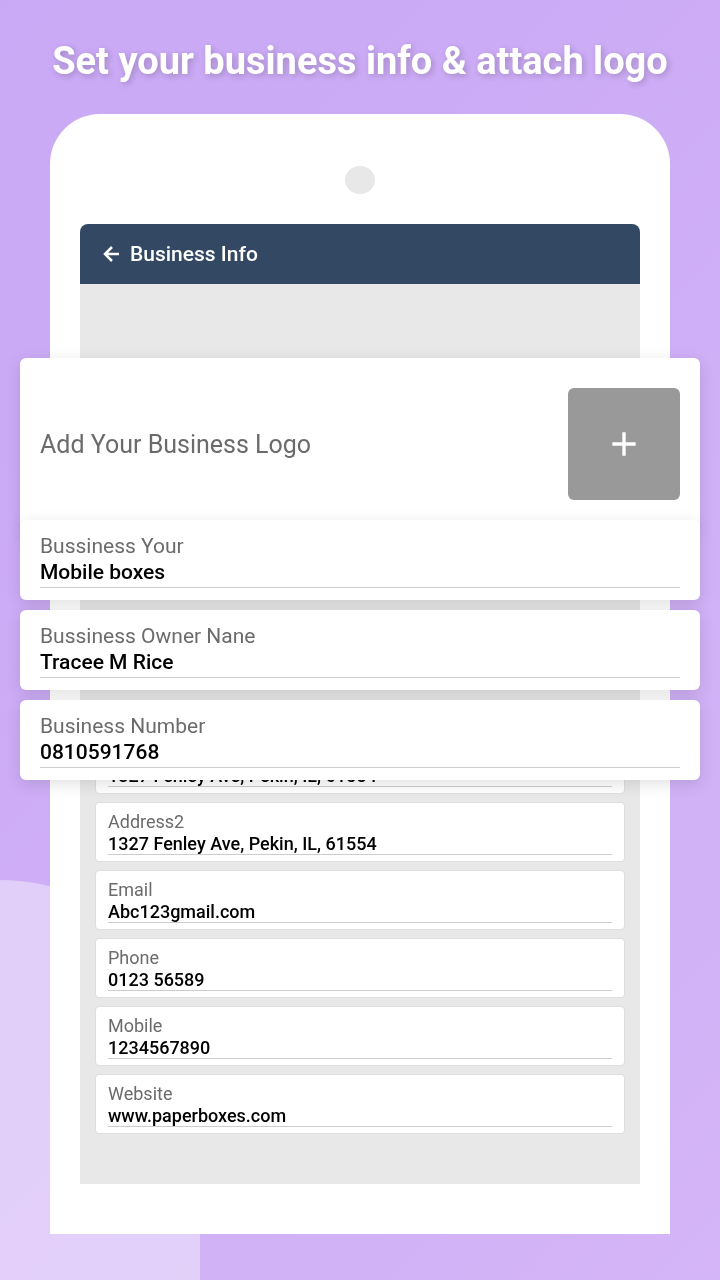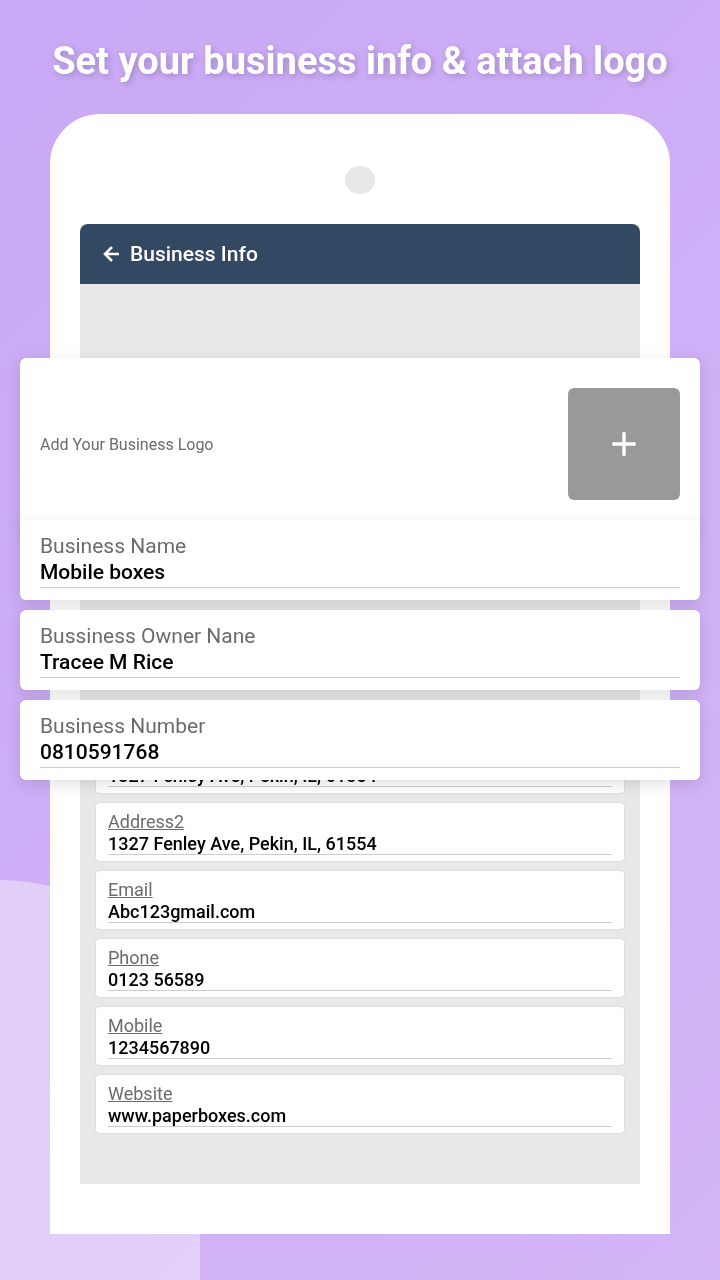--- a/index.html
+++ b/index.html
@@ -67,21 +67,21 @@
       display: flex;
       align-items: center;
       justify-content: space-between;
       padding: 30px 20px;
       position: absolute;
       width: 680px;
       left: 20px;
       top: 358px;
       z-index: 10;
     }
-    .logo-label { color: #6b6b6b; font-size: 16px; }
+    .logo-label { color: #6b6b6b; font-size: 25px; }
     .add-logo-btn {
       width: 112px;
       height: 112px;
       background: #999;
       border-radius: 6px;
       display: flex;
       align-items: center;
       justify-content: center;
       color: #fff;
       font-size: 50px;
@@ -117,21 +117,20 @@
       background: #fff;
       border: 1px solid #ddd;
       border-radius: 4px;
       padding: 8px 12px 6px;
       margin-bottom: 8px;
     }
     .small-label {
       color: #6b6b6b;
       font-size: 18px;
       margin-bottom: 1px;
-      text-decoration: underline;
     }
     .small-value {
       color: #000;
       font-size: 18px;
       font-weight: 500;
       border-bottom: 1px solid #ccc;
       padding-bottom: 0;
     }
     .bg-swoosh {
       position: absolute;
@@ -195,21 +194,21 @@
 <div class="floating-card logo-card">
   <span class="logo-label">Add Your Business Logo</span>
   <div class="add-logo-btn">
     <svg width="40" height="40" viewBox="0 0 24 24" fill="none" stroke="#fff" stroke-width="2">
       <path d="M12 5v14M5 12h14"></path>
     </svg>
   </div>
 </div>
 
 <div class="floating-card field-card-floating card1">
-  <div class="field-label">Business Name</div>
+  <div class="field-label">Bussiness Your</div>
   <div class="field-value">Mobile boxes</div>
 </div>
 
 <div class="floating-card field-card-floating card2">
   <div class="field-label">Bussiness Owner Nane</div>
   <div class="field-value">Tracee M Rice</div>
 </div>
 
 <div class="floating-card field-card-floating card3">
   <div class="field-label">Business Number</div>

